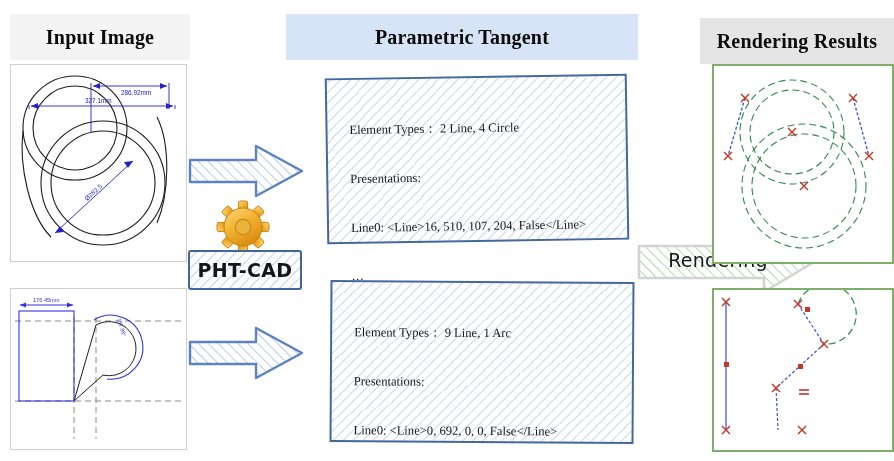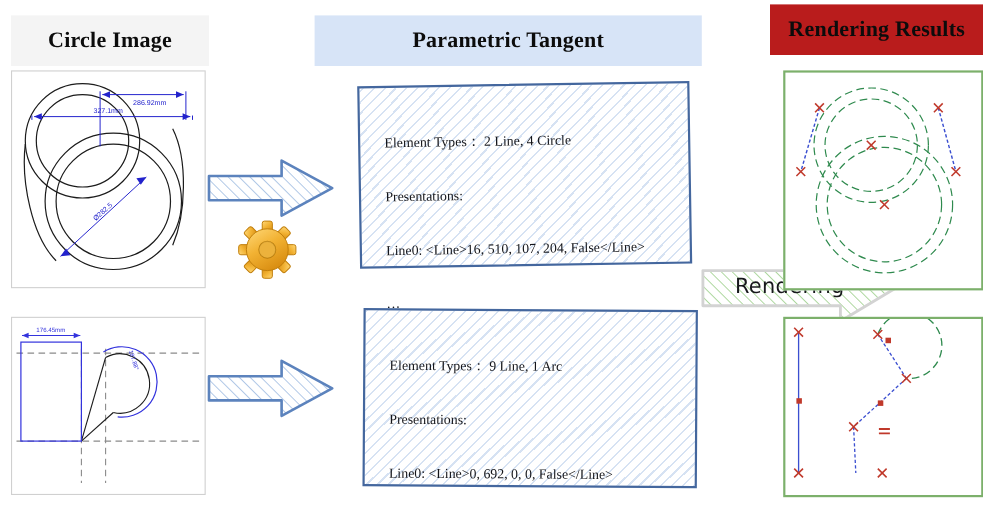--- a/index.html
+++ b/index.html
@@ -10,21 +10,21 @@
   }
   .col-header{
     position:absolute;
     display:flex;align-items:center;justify-content:center;
     font-family:"Liberation Serif", serif;
     font-weight:bold;font-size:20px;color:#0c0c0c;
     letter-spacing:.2px;
   }
   #hdr-input{left:10px;top:14px;width:180px;height:46px;background:#f4f4f4;}
   #hdr-param{left:286px;top:14px;width:352px;height:46px;background:#d7e4f7;}
-  #hdr-render{left:700px;top:4px;width:194px;height:46px;background:#b91c1c;}
+  #hdr-render{left:700px;top:18px;width:194px;height:46px;background:#e5e5e5;}
 
   .input-panel{
     position:absolute;background:#fff;border:1px solid #d0d0d0;
   }
   #input-top{left:10px;top:64px;width:175px;height:196px;}
   #input-bottom{left:10px;top:288px;width:175px;height:160px;}
   .input-panel svg{display:block;width:100%;height:100%;}
 
   .render-panel{
     position:absolute;background:#fff;border:2px solid #7cb06b;
@@ -77,21 +77,21 @@
        -45deg, rgba(120,160,215,.32) 0 1.4px, rgba(255,255,255,0) 1.4px 7px);
     display:flex;align-items:center;justify-content:center;
     font-family:"DejaVu Sans", sans-serif;
     font-size:19px;font-weight:600;color:#15161a;letter-spacing:.4px;
     box-sizing:border-box;
   }
 </style>
 </head>
 <body>
 
-<div class="col-header" id="hdr-input">Circle Image</div>
+<div class="col-header" id="hdr-input">Input Image</div>
 <div class="col-header" id="hdr-param">Parametric Tangent</div>
 <div class="col-header" id="hdr-render">Rendering Results</div>
 
 <div class="input-panel" id="input-top">
   <svg viewBox="0 0 175 196" xmlns="http://www.w3.org/2000/svg">
     <g fill="none" stroke="#1c1c1c" stroke-width="1.1">
       <circle cx="64" cy="63" r="52"></circle>
       <circle cx="64" cy="63" r="42"></circle>
       <circle cx="92" cy="118" r="62"></circle>
       <circle cx="92" cy="118" r="52"></circle>
@@ -184,20 +184,21 @@
             <rect x="-4.6" y="-26" width="9.2" height="12" rx="2" transform="rotate(270)"></rect>
             <rect x="-4.6" y="-26" width="9.2" height="12" rx="2" transform="rotate(315)"></rect>
           </g>
           <circle cx="0" cy="0" r="19"></circle>
         </g>
         <circle cx="0" cy="0" r="7.6" fill="#e6a420" stroke="#b97d0c" stroke-width="1.1"></circle>
         <circle cx="0" cy="0" r="7.6" fill="#f7cf72" opacity="0.35"></circle>
       </g>
     </svg>
   </div>
+  <div id="pht-cad-box">PHT-CAD</div>
 </div>
 
 <div class="text-card" id="card-top">
   <div class="card-lines">
     <div>Element Types： 2 Line, 4 Circle</div>
     <div>Presentations:</div>
     <div>Line0: &lt;Line&gt;16, 510, 107, 204, False&lt;/Line&gt;</div>
     <div class="dots">...</div>
     <div>Constraints:</div>
     <div>(Tangent, Line0, Circle0, 2, None)</div>

